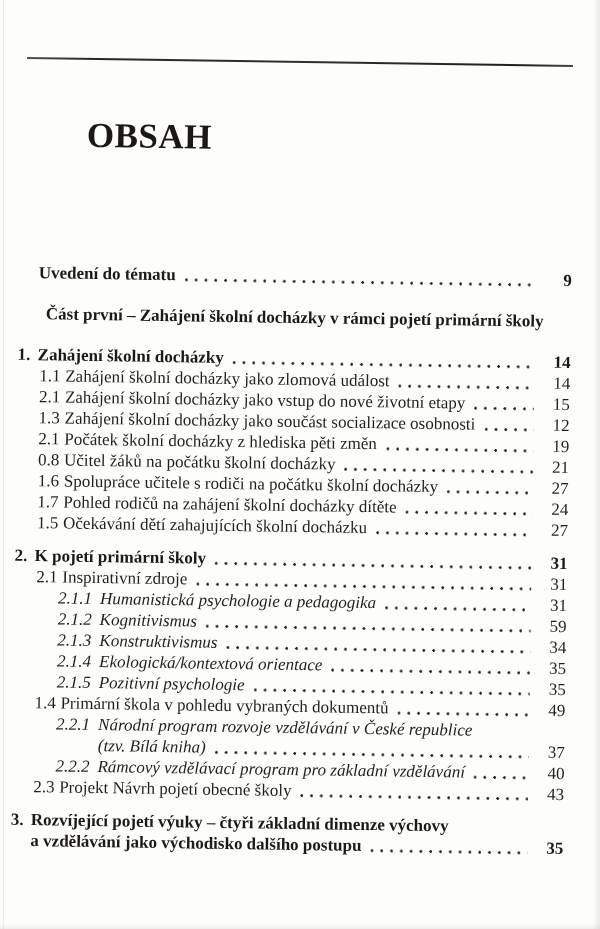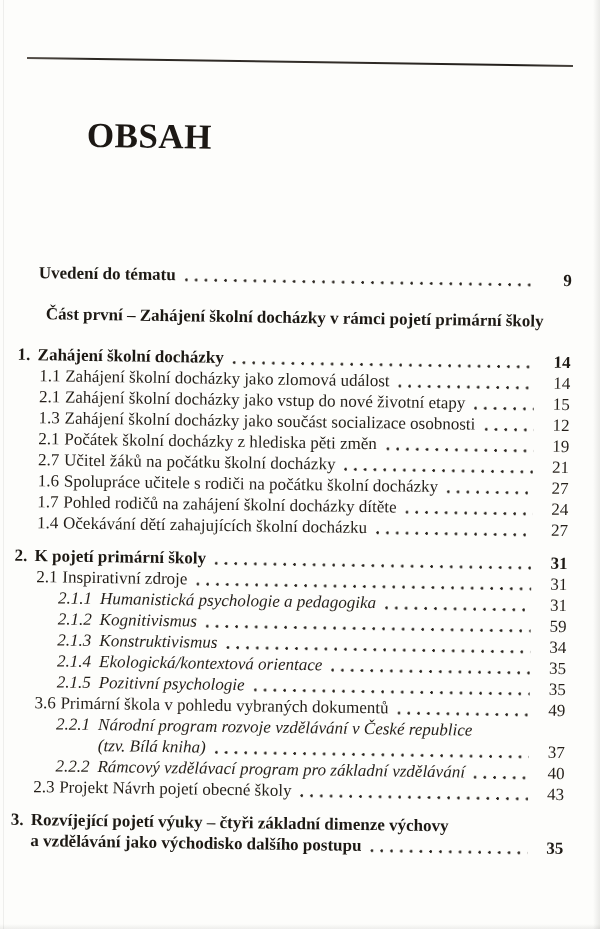--- a/index.html
+++ b/index.html
@@ -80,39 +80,39 @@
         <span class="dots"></span>
         <span class="page">12</span>
       </div>
       <div class="row lvl2">
         <span class="num">2.1</span>
         <span class="label">Počátek školní docházky z hlediska pěti změn</span>
         <span class="dots"></span>
         <span class="page">19</span>
       </div>
       <div class="row lvl2">
-        <span class="num">2.7</span>
+        <span class="num">0.8</span>
         <span class="label">Učitel žáků na počátku školní docházky</span>
         <span class="dots"></span>
         <span class="page">21</span>
       </div>
       <div class="row lvl2">
         <span class="num">1.6</span>
         <span class="label">Spolupráce učitele s rodiči na počátku školní docházky</span>
         <span class="dots"></span>
         <span class="page">27</span>
       </div>
       <div class="row lvl2">
         <span class="num">1.7</span>
         <span class="label">Pohled rodičů na zahájení školní docházky dítěte</span>
         <span class="dots"></span>
         <span class="page">24</span>
       </div>
       <div class="row lvl2">
-        <span class="num">1.4</span>
+        <span class="num">1.5</span>
         <span class="label">Očekávání dětí zahajujících školní docházku</span>
         <span class="dots"></span>
         <span class="page">27</span>
       </div>
       <div class="row lvl1 bold gap-md">
         <span class="num">2.</span>
         <span class="label">K pojetí primární školy</span>
         <span class="dots"></span>
         <span class="page">31</span>
       </div>
@@ -146,21 +146,21 @@
         <span class="dots"></span>
         <span class="page">35</span>
       </div>
       <div class="row lvl3 italic">
         <span class="num">2.1.5</span>
         <span class="label">Pozitivní psychologie</span>
         <span class="dots"></span>
         <span class="page">35</span>
       </div>
       <div class="row lvl2">
-        <span class="num">3.6</span>
+        <span class="num">1.4</span>
         <span class="label">Primární škola v pohledu vybraných dokumentů</span>
         <span class="dots"></span>
         <span class="page">49</span>
       </div>
       <div class="row lvl3 italic">
         <span class="num">2.2.1</span>
         <span class="label">Národní program rozvoje vzdělávání v České republice</span>
       </div>
       <div class="row lvl3 italic cont3">
         <span class="label">(tzv. Bílá kniha)</span>

